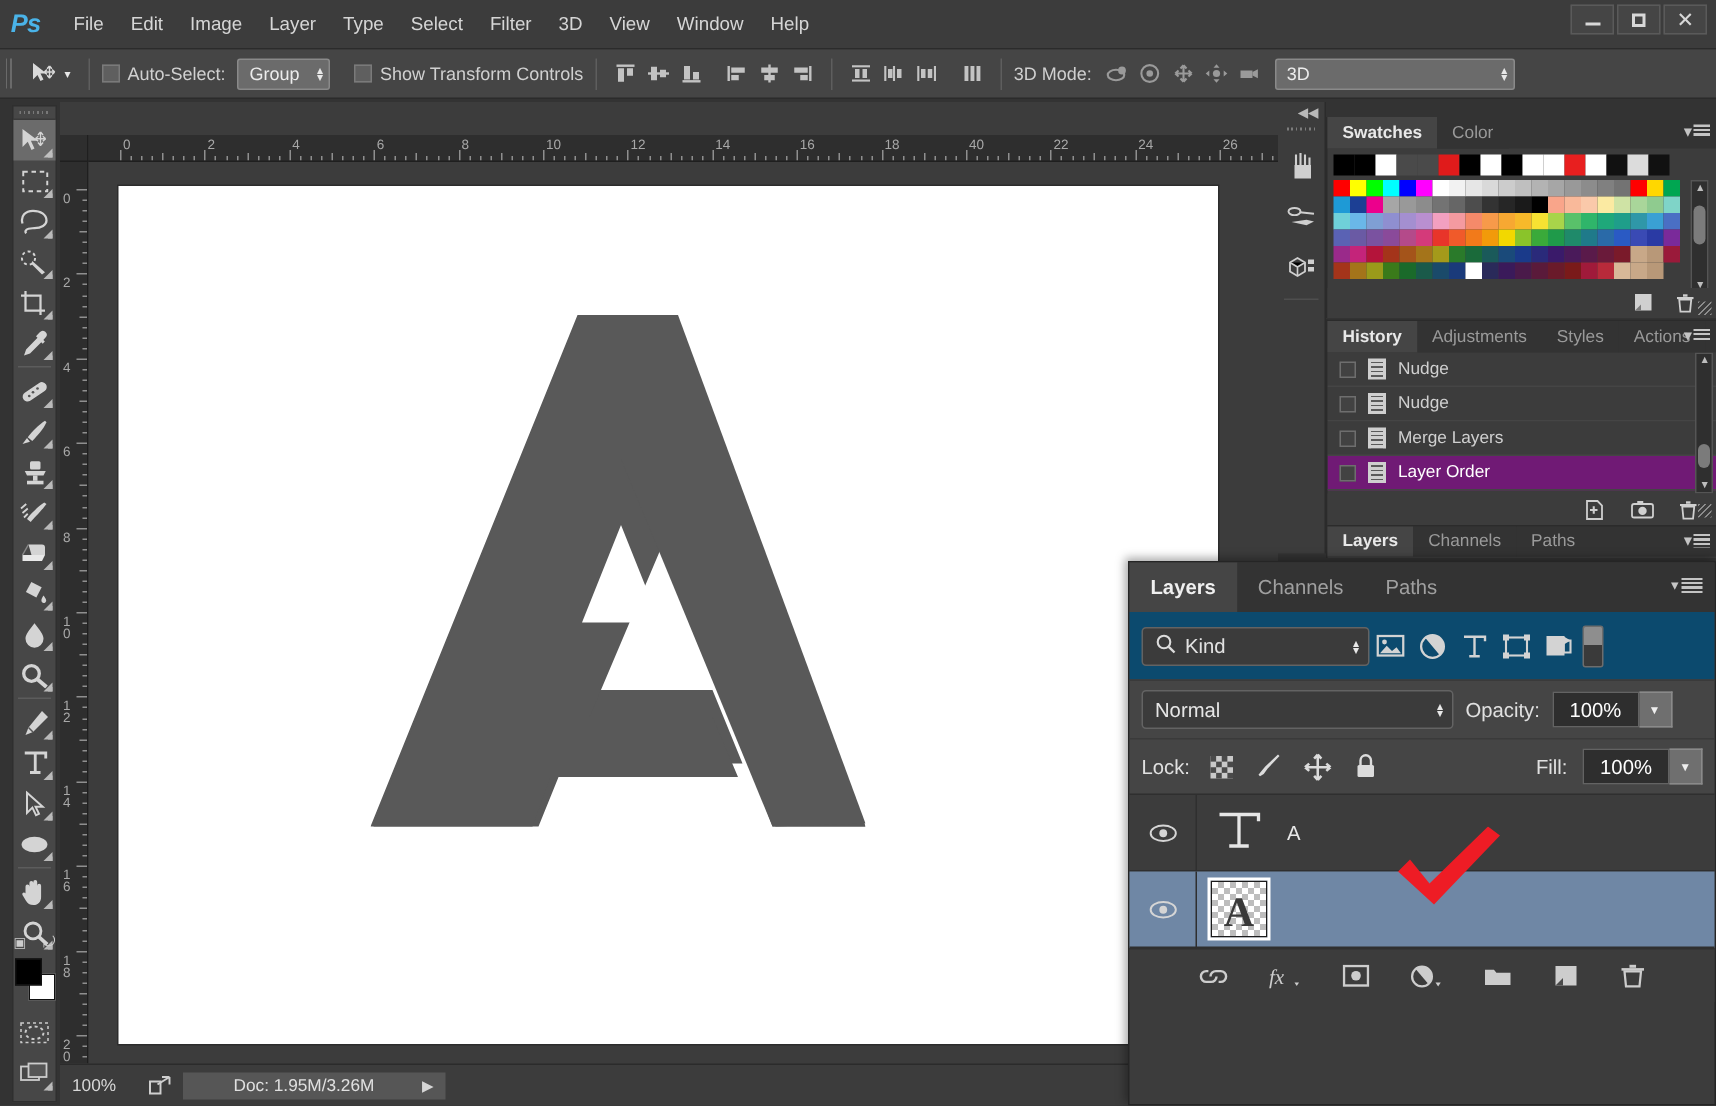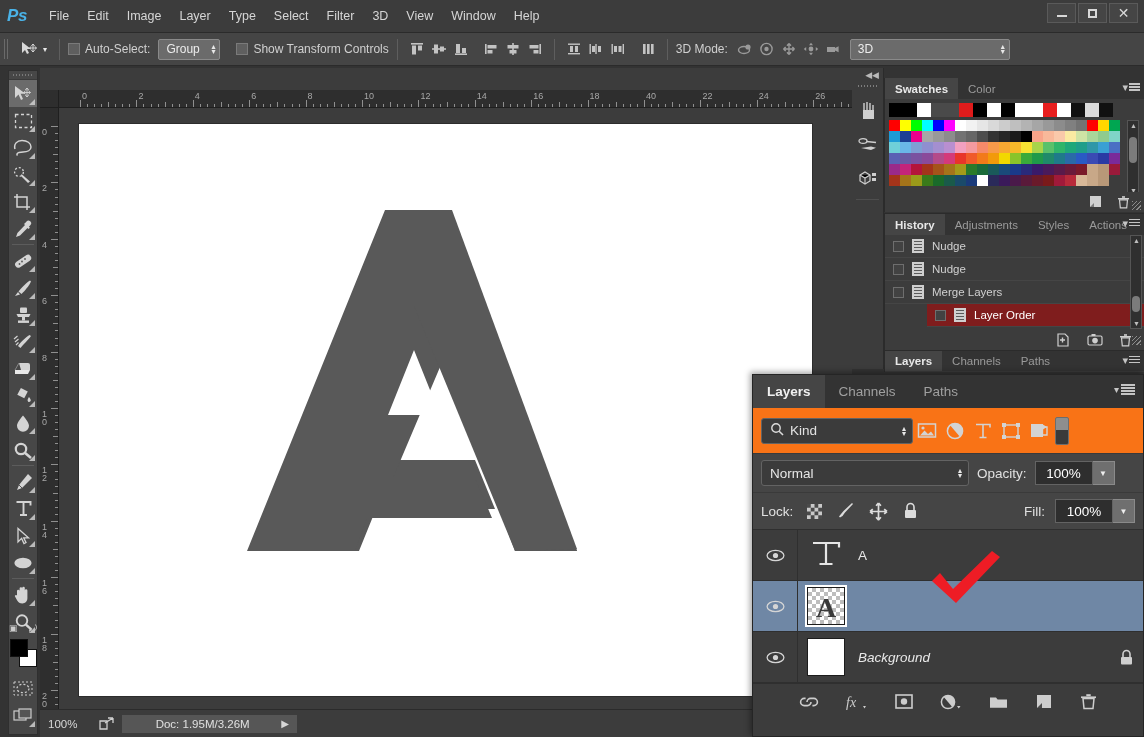--- a/index.html
+++ b/index.html
@@ -194,21 +194,21 @@
   
   #history-panel {
     position: absolute; left: 884px; top: 213px; width: 260px; height: 159px;
     background: #3c3c3c; border-left: 1px solid #2b2b2b; border-top: 1px solid #2b2b2b;
   }
   .hist-row {
     height: 23px; display: flex; align-items: center; gap: 8px; padding-left: 8px;
     border-bottom: 1px solid #454545; color: #d0d0d0; font-size: 11.5px;
     background: #3c3c3c;
   }
-  .hist-row.selected { background: #7f1d1d; color: #fff; margin-left: 42px; }
+  .hist-row.selected { background: #701a75; color: #fff; }
   .hist-check { width: 11px; height: 11px; border: 1px solid #6e6e6e; background: #424242; }
   .hist-doc {
     width: 12px; height: 14px; background: #cfcfcf; position: relative; flex: 0 0 auto;
     background-image: repeating-linear-gradient(to bottom,#5a5a5a 0 1px,transparent 1px 3px);
     background-size: 8px 100%; background-repeat: no-repeat; background-position: 2px 2px;
   }
   #history-list { position: relative; height: 94px; overflow: hidden; }
   #hist-scroll { position: absolute; right: 2px; top: 0; width: 12px; height: 94px; background: #2f2f2f; border: 1px solid #555; }
   #hist-scroll .sb-thumb { position: absolute; left: 1px; top: 60px; width: 8px; height: 16px; background: #7b7b7b; border-radius: 4px; }
   #hist-scroll .sb-up, #hist-scroll .sb-dn { position: absolute; left: 2px; color: #bdbdbd; font-size: 7px; }
@@ -221,21 +221,21 @@
     position: absolute; left: 752px; top: 374px; width: 392px; height: 363px;
     background: #3c3c3c; border: 1px solid #252525;
     box-shadow: -2px -2px 6px rgba(0,0,0,.35);
   }
   #layers-tabrow {
     height: 33px; background: #333333; display: flex; align-items: stretch; position: relative;
   }
   .ltab { display: flex; align-items: center; padding: 0 14px; font-size: 13.5px; color: #a0a0a0; background: #333333; }
   .ltab.active { background: #454545; color: #f0f0f0; font-weight: bold; }
   #layers-menu { position: absolute; right: 8px; top: 9px; color: #c6c6c6; display: flex; gap: 2px; align-items: center; }
-  #filter-row { height: 45px; background: #f97316; display: flex; align-items: center; padding: 0 8px; gap: 0; }
+  #filter-row { height: 45px; background: #0c4a6e; display: flex; align-items: center; padding: 0 8px; gap: 0; }
   #kind-select {
     width: 152px; height: 26px; background: #3b3b3b; border: 1px solid #636363; border-radius: 3px;
     display: flex; align-items: center; padding: 0 6px 0 8px; gap: 6px; color: #e2e2e2; font-size: 13.5px;
     justify-content: space-between;
   }
   .filter-icon { width: 28px; height: 26px; display: flex; align-items: center; justify-content: center; color: #d3d3d3; }
   #filter-toggle { width: 14px; height: 28px; border: 1px solid #6d6d6d; border-radius: 2px;
     background: linear-gradient(to bottom,#8e8e8e 0 45%, #3a3a3a 45% 100%); margin-left: 2px; }
   #blend-row { height: 39px; background: #454545; display: flex; align-items: center; padding: 0 8px; gap: 8px; border-top: 1px solid #3a3a3a;}
   #blend-select {
@@ -1292,38 +1292,20 @@
           </span>
           <span class="thumb-cell">
             <span class="layer-thumb checker sel-outline">
               <svg width="36" height="36" viewBox="0 0 36 36" style="position:absolute;left:0;top:0">
                 <text x="18" y="29" text-anchor="middle" font-family="Liberation Serif, serif" font-weight="bold" font-size="28" fill="#3a3a3a">A</text>
               </svg>
             </span>
           </span>
           <span class="layer-lock"></span>
         </div>
-        <div class="layer-row">
-          <span class="eye-cell">
-            <svg width="19" height="13">
-              <ellipse cx="9.5" cy="6.5" rx="8.4" ry="5.2" fill="none" stroke="#d5d5d5" stroke-width="1.3"></ellipse>
-              <circle cx="9.5" cy="6.5" r="2.6" fill="#d5d5d5"></circle>
-            </svg>
-          </span>
-          <span class="thumb-cell">
-            <span class="layer-thumb"></span>
-          </span>
-          <span class="layer-name italic">Background</span>
-          <span class="layer-lock">
-            <svg width="15" height="17">
-              <path d="M4 8 v-3 a3.5 3.5 0 0 1 7 0 v3" fill="none" stroke="#cfcfcf" stroke-width="1.6"></path>
-              <rect x="2" y="8" width="11" height="7.5" rx="1" fill="#cfcfcf"></rect>
-            </svg>
-          </span>
-        </div>
       </div>
 
     <div id="layers-footer">
       <span class="lf-icon">
         <svg width="20" height="14">
             <path d="M8 7 a3.6 3.6 0 0 1 3.6-3.6 h3.2 a3.6 3.6 0 0 1 0 7.2 h-1.4" fill="none" stroke="#cdcdcd" stroke-width="1.6"></path>
             <path d="M12 7 a3.6 3.6 0 0 1 -3.6 3.6 h-3.2 a3.6 3.6 0 0 1 0 -7.2 h1.4" fill="none" stroke="#cdcdcd" stroke-width="1.6"></path>
           </svg>
       </span>
       <span class="lf-icon">

